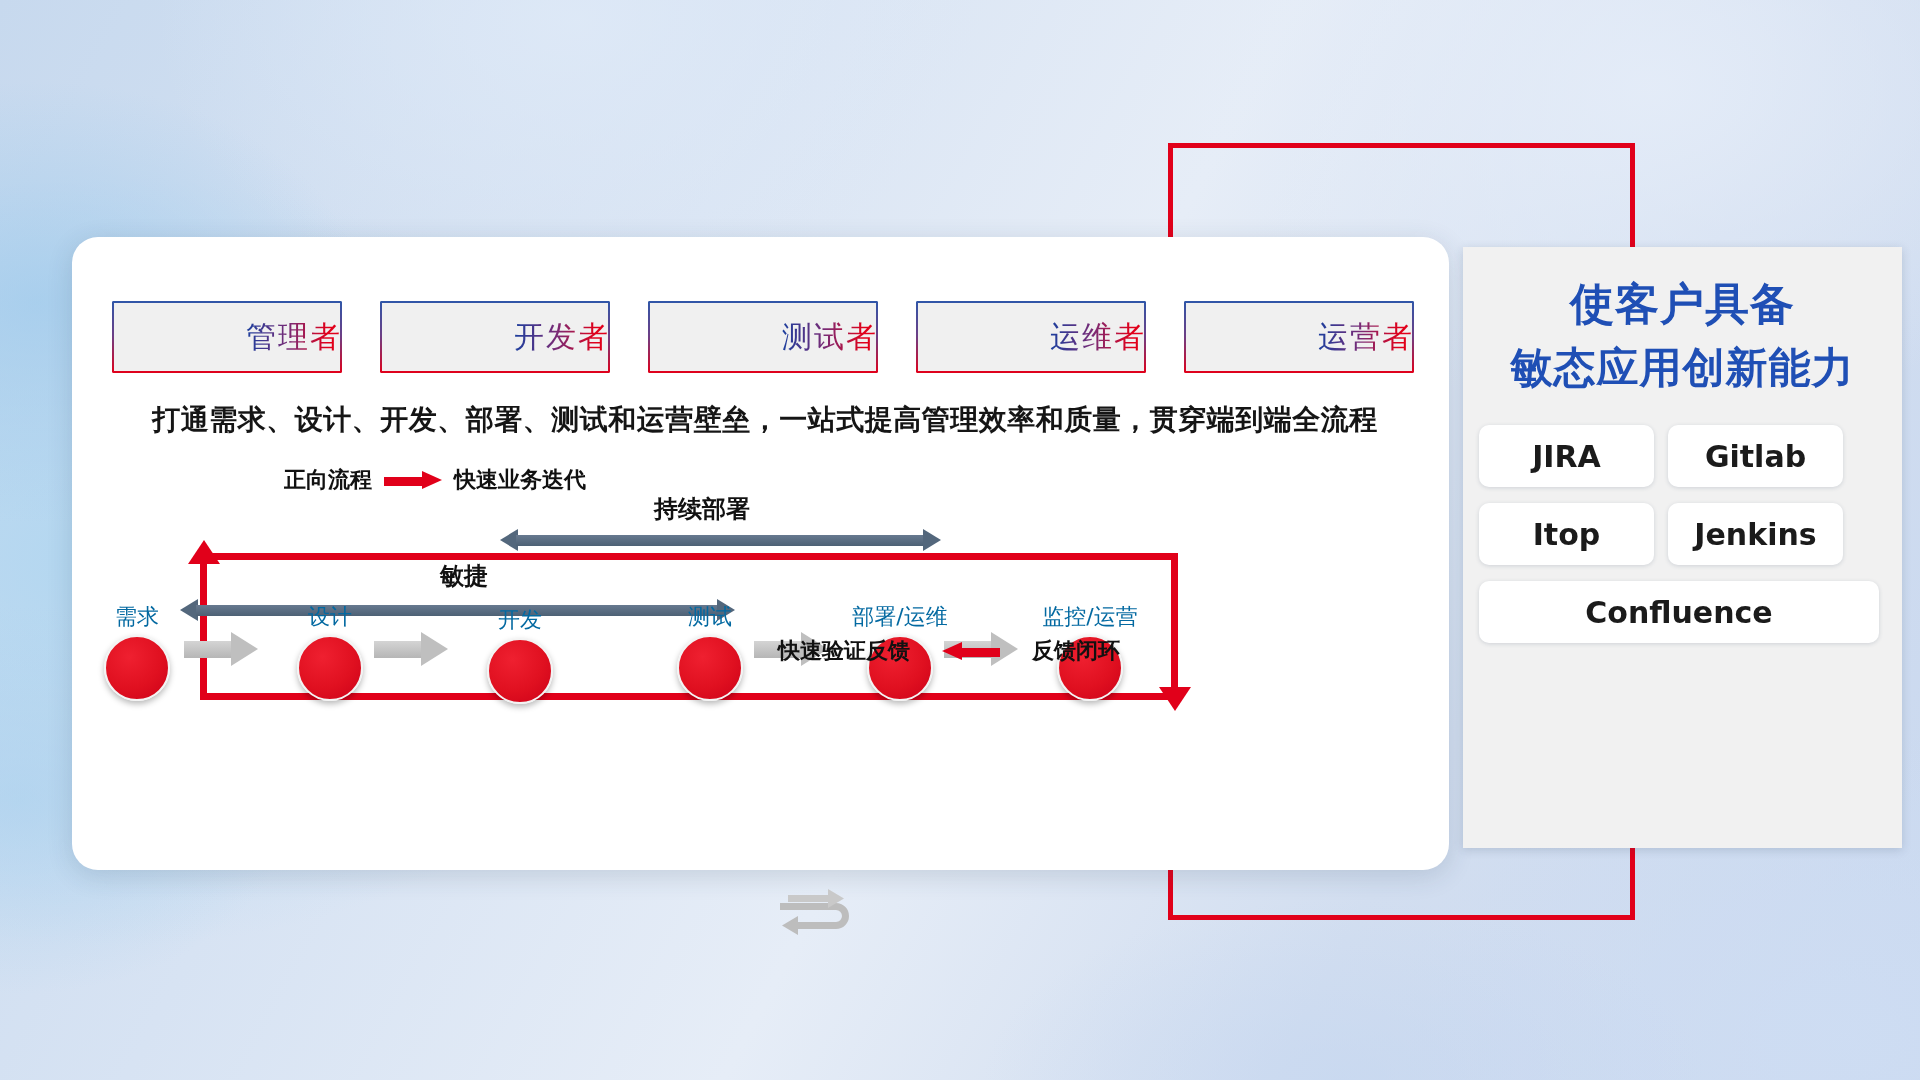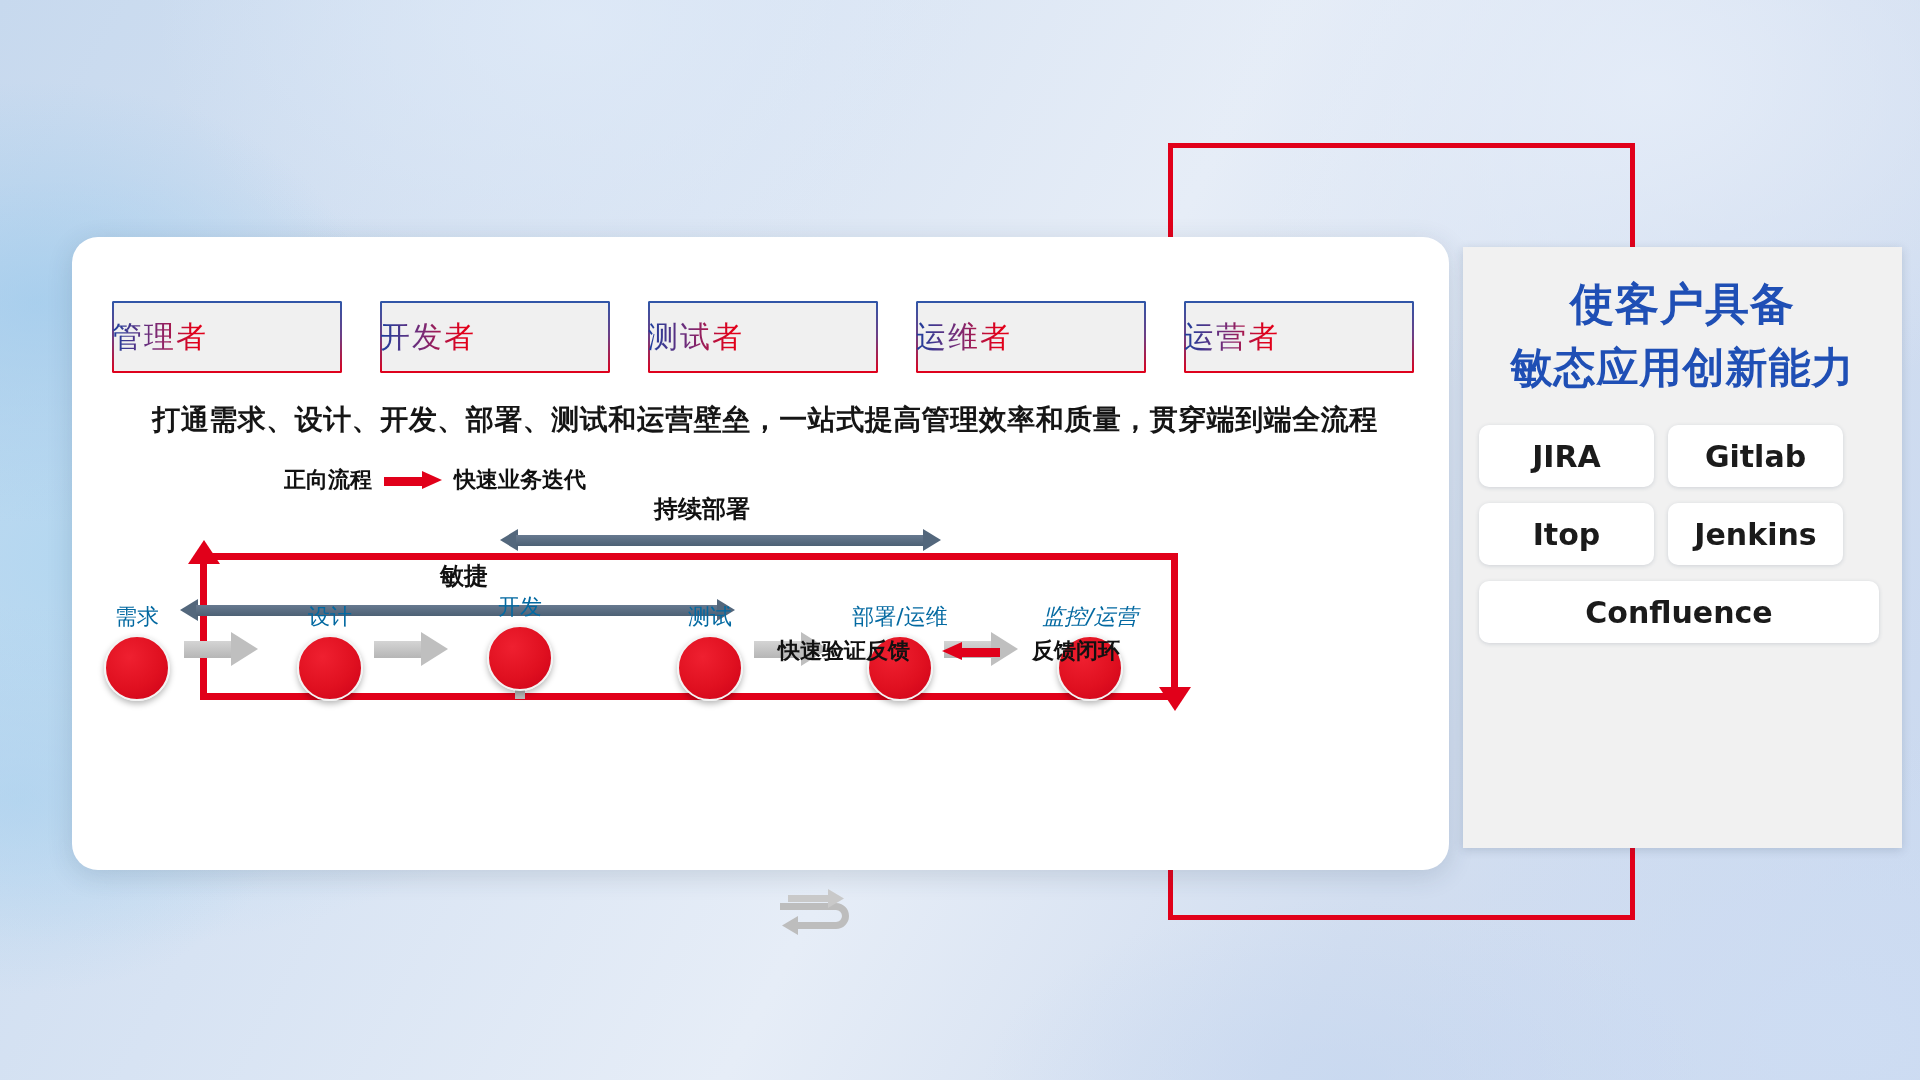--- a/index.html
+++ b/index.html
@@ -48,21 +48,21 @@
   .tool-chip.half{width:175px;}
   .tool-chip.full{width:476px;}
 
   
   #card{position:absolute;left:72px;top:237px;width:1377px;height:633px;
     background:#fff;border-radius:26px;box-shadow:0 6px 26px rgba(40,60,90,.16);}
 
   
   #roles{position:absolute;left:40px;top:64px;display:flex;gap:38px;}
   .role{width:230px;height:72px;background:#f0f0f0;
-    display:flex;align-items:center;justify-content:flex-start;position:relative;}
+    display:flex;align-items:center;justify-content:flex-end;position:relative;}
   .role .rb{position:absolute;inset:0;padding:2px;border-radius:1px;
     background:linear-gradient(180deg,#2f56a8 0%,#6b3f86 48%,#e1001a 100%);
     -webkit-mask:linear-gradient(#000 0 0) content-box,linear-gradient(#000 0 0);
     -webkit-mask-composite:xor;mask-composite:exclude;pointer-events:none;}
   .role span{font-size:30px;font-weight:500;letter-spacing:2px;position:relative;
     background:linear-gradient(90deg,#1b3f9e 0%,#7a2a75 45%,#e1001a 85%);
     -webkit-background-clip:text;background-clip:text;color:transparent;
     font-family:"DejaVu Sans","Liberation Sans",sans-serif;}
 
   
@@ -204,33 +204,33 @@
   <div class="stub-up" style="left:438px;top:418px;"></div>
 
   <div class="stage" style="left:5px;top:365px;">
     <div class="lbl">需求</div>
     <div class="dot"></div>
   </div>
   <div class="stage" style="left:198px;top:365px;">
     <div class="lbl">设计</div>
     <div class="dot"></div>
   </div>
-  <div class="stage" style="left:388px;top:355px;">
+  <div class="stage" style="left:388px;top:368px;">
     <div class="lbl">开发</div>
     <div class="dot"></div>
   </div>
   <div class="stage" style="left:578px;top:365px;">
     <div class="lbl">测试</div>
     <div class="dot"></div>
   </div>
   <div class="stage" style="left:768px;top:365px;">
     <div class="lbl">部署/运维</div>
     <div class="dot"></div>
   </div>
-  <div class="stage" style="left:958px;top:365px;font-style:italic;">
+  <div class="stage" style="left:958px;top:365px;">
     <div class="lbl">监控/运营</div>
     <div class="dot"></div>
   </div>
 
   <div class="gar" style="left:112px;top:395px;">
     <div class="gb"></div>
       <div class="gh"></div>
   </div>
   <div class="gar" style="left:302px;top:395px;">
     <div class="gb"></div>

